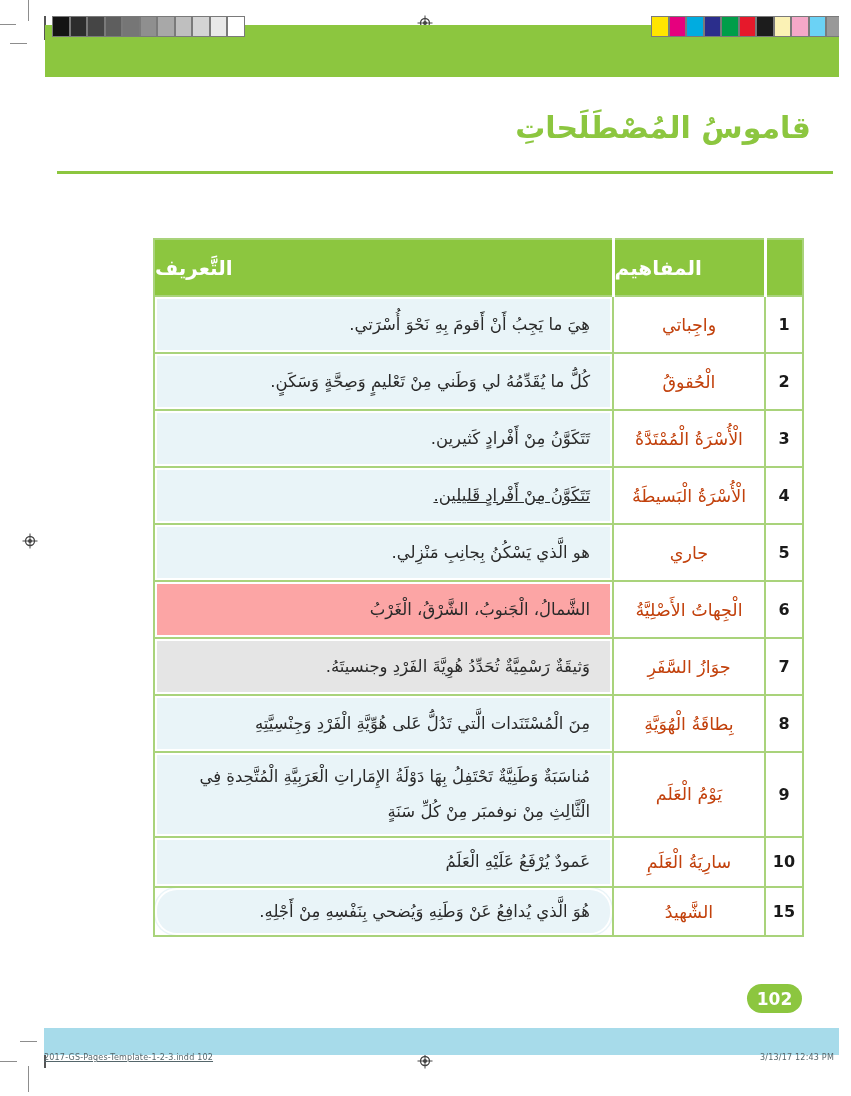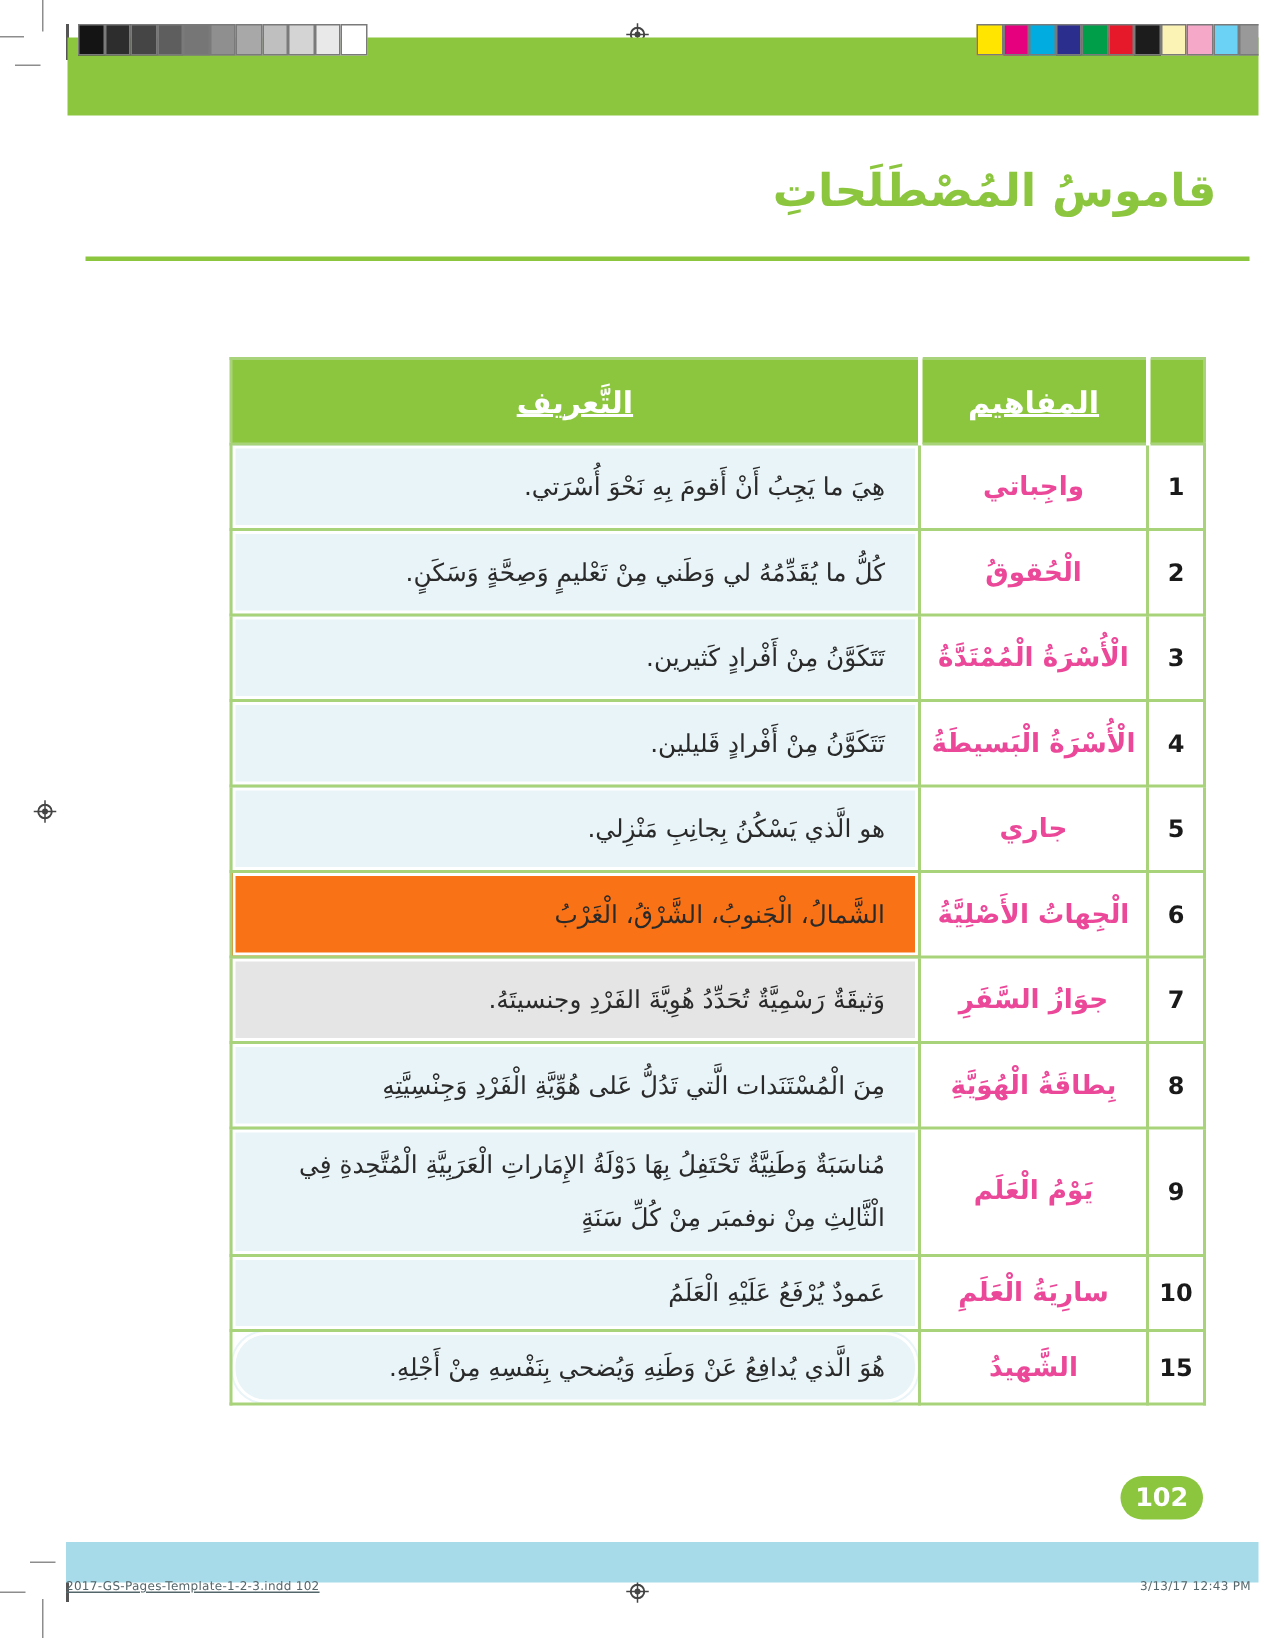--- a/index.html
+++ b/index.html
@@ -20,30 +20,30 @@
   
   .title { position:absolute; top:110px; right:28px; direction:rtl; font-size:30px; font-weight:bold; }
   .title-underline { position:absolute; left:57px; top:171px; width:776px; height:3px; }
 
   
   .glossary-table { position:absolute; left:153px; top:238px; width:649px;
     border-collapse:collapse; direction:rtl; table-layout:fixed; }
   .glossary-table col.c-num { width:38px; }
   .glossary-table col.c-concept { width:152px; }
   .glossary-table col.c-def { width:459px; }
-  .glossary-table th { color:#fff; font-size:20px; font-weight:bold; height:57px; text-align:center;text-decoration:underline; }
+  .glossary-table th { color:#fff; font-size:20px; font-weight:bold; height:57px; text-align:left; }
   .glossary-table thead th:nth-child(1),
   .glossary-table thead th:nth-child(2) { border-left:3px solid #fff; }
   .glossary-table { border:2px solid #a9d37b; }
   .glossary-table td { border:2px solid #a9d37b; background:#fff; }
   .glossary-table tbody tr { height:57px; }
   .glossary-table tbody tr:nth-child(10) { height:50px; }
   .glossary-table tbody tr:nth-child(11) { height:46px; }
   td.num { text-align:center; font-weight:bold; font-size:16px; color:#1a1a1a; }
-  td.concept { text-align:center; font-weight:bold; font-size:17.5px; color:#ec4899; padding:2px 2px; }
+  td.concept { text-align:center; font-weight:normal; font-size:17.5px; color:#c2410c; padding:2px 2px; }
   td.def { text-align:right; font-size:16.5px; color:#2a2a2a; padding:6px 22px;
            box-shadow:inset 0 0 0 2px #fff; line-height:2.15; }
 
   
   .page-badge { position:absolute; left:747px; top:984px; width:55px; height:29px;
     border-radius:15px; color:#fff; font-size:17px; font-weight:bold;
     display:flex; align-items:center; justify-content:center; }
 
   
   .footer-band { position:absolute; left:44px; top:1028px; width:807px; height:27px; }
@@ -141,31 +141,31 @@
           <td class="def" style="background: rgb(233, 244, 248);">كُلُّ ما يُقَدِّمُهُ لي وَطَني مِنْ تَعْليمٍ وَصِحَّةٍ وَسَكَنٍ.</td>
         </tr>
         <tr>
           <td class="num">3</td>
           <td class="concept">الْأُسْرَةُ الْمُمْتَدَّةُ</td>
           <td class="def" style="background: rgb(233, 244, 248);">تَتَكَوَّنُ مِنْ أَفْرادٍ كَثيرين.</td>
         </tr>
         <tr>
           <td class="num">4</td>
           <td class="concept">الْأُسْرَةُ الْبَسيطَةُ</td>
-          <td class="def" style="background: rgb(233, 244, 248);">تَتَكَوَّنُ مِنْ أَفْرادٍ قَليلين.</td>
+          <td class="def" style="background: rgb(233, 244, 248); text-decoration: underline;">تَتَكَوَّنُ مِنْ أَفْرادٍ قَليلين.</td>
         </tr>
         <tr>
           <td class="num">5</td>
           <td class="concept">جاري</td>
           <td class="def" style="background: rgb(233, 244, 248); margin-top: 25px;">هو الَّذي يَسْكُنُ بِجانِبِ مَنْزِلي.</td>
         </tr>
         <tr>
           <td class="num">6</td>
           <td class="concept">الْجِهاتُ الأَصْلِيَّةُ</td>
-          <td class="def" style="background: #f97316;">الشَّمالُ، الْجَنوبُ، الشَّرْقُ، الْغَرْبُ</td>
+          <td class="def" style="background: #fca5a5;">الشَّمالُ، الْجَنوبُ، الشَّرْقُ، الْغَرْبُ</td>
         </tr>
         <tr>
           <td class="num">7</td>
           <td class="concept">جوَازُ السَّفَرِ</td>
           <td class="def" style="background: #e5e5e5;">وَثيقَةٌ رَسْمِيَّةٌ تُحَدِّدُ هُوِيَّةَ الفَرْدِ وجنسيتَهُ.</td>
         </tr>
         <tr>
           <td class="num">8</td>
           <td class="concept">بِطاقَةُ الْهُوَيَّةِ</td>
           <td class="def" style="background: rgb(233, 244, 248);">مِنَ الْمُسْتَنَدات الَّتي تَدُلُّ عَلى هُوِّيَّةِ الْفَرْدِ وَجِنْسِيَّتِهِ</td>

